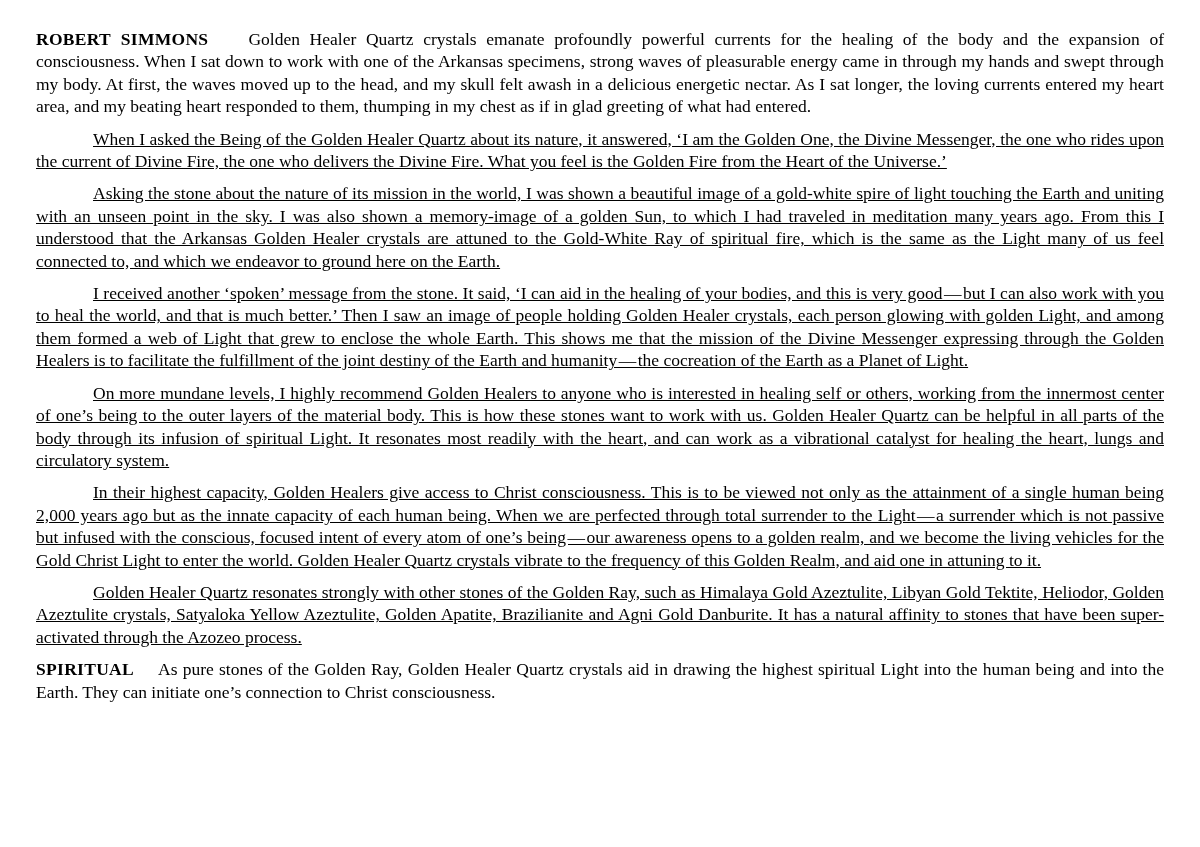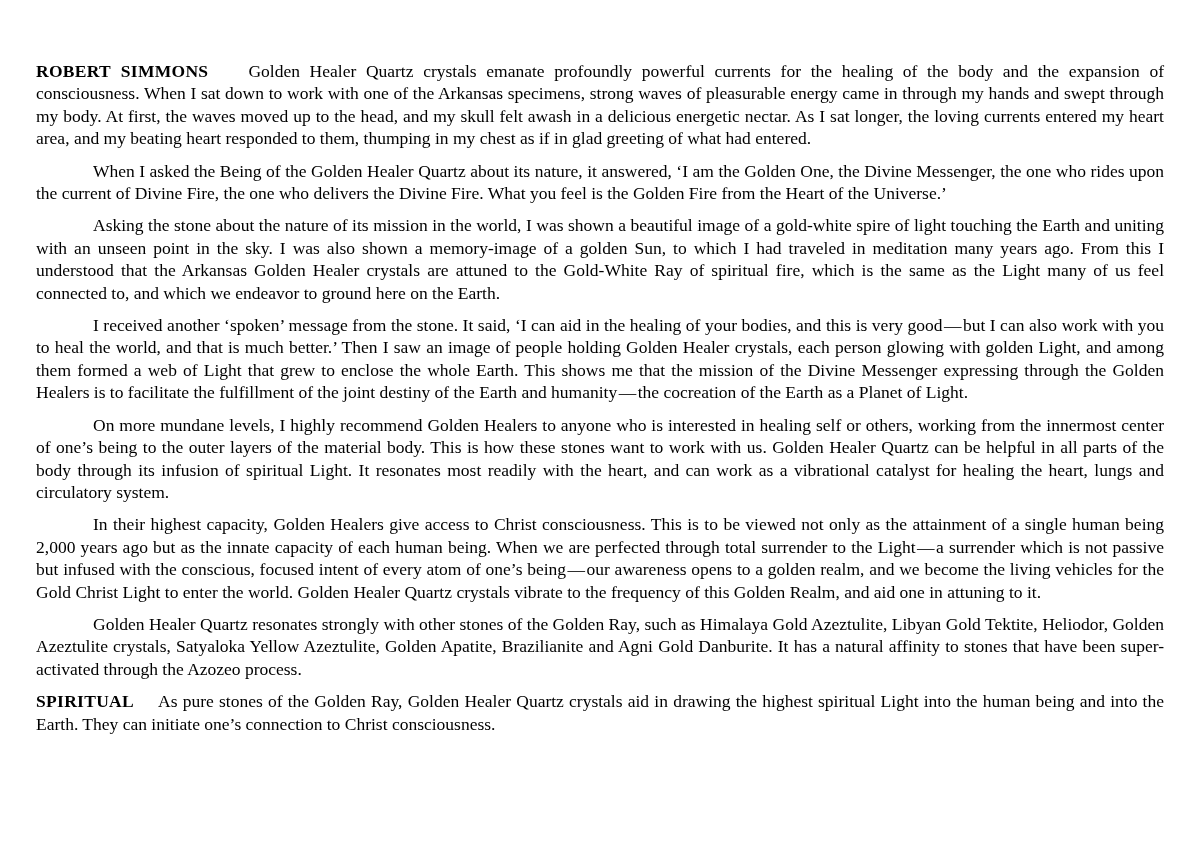--- a/index.html
+++ b/index.html
@@ -9,36 +9,37 @@
   body {
     width: 1200px;
     height: 847px;
     background: #ffffff;
     overflow: hidden;
     position: relative;
   }
   .page {
     position: absolute;
     left: 36px;
-    top: 60px;
+    top: 28px;
     width: 1128px;
     color: #000000;
     font-family: "Liberation Serif", "DejaVu Serif", serif;
     font-size: 17.5px;
     line-height: 22.4px;
   }
   .page p {
     margin: 0 0 10px 0;
     text-align: justify;
   }
   .page p:last-child {
     margin-bottom: 6px;
   }
   .indent {
     text-indent: 57px;
+    text-decoration: underline;
   }
   .lead {
     font-weight: bold;
     letter-spacing: 0.3px;
   }
   .gap {
     display: inline-block;
     height: 1px;
   }
   .gap-wide  { width: 40px; }

